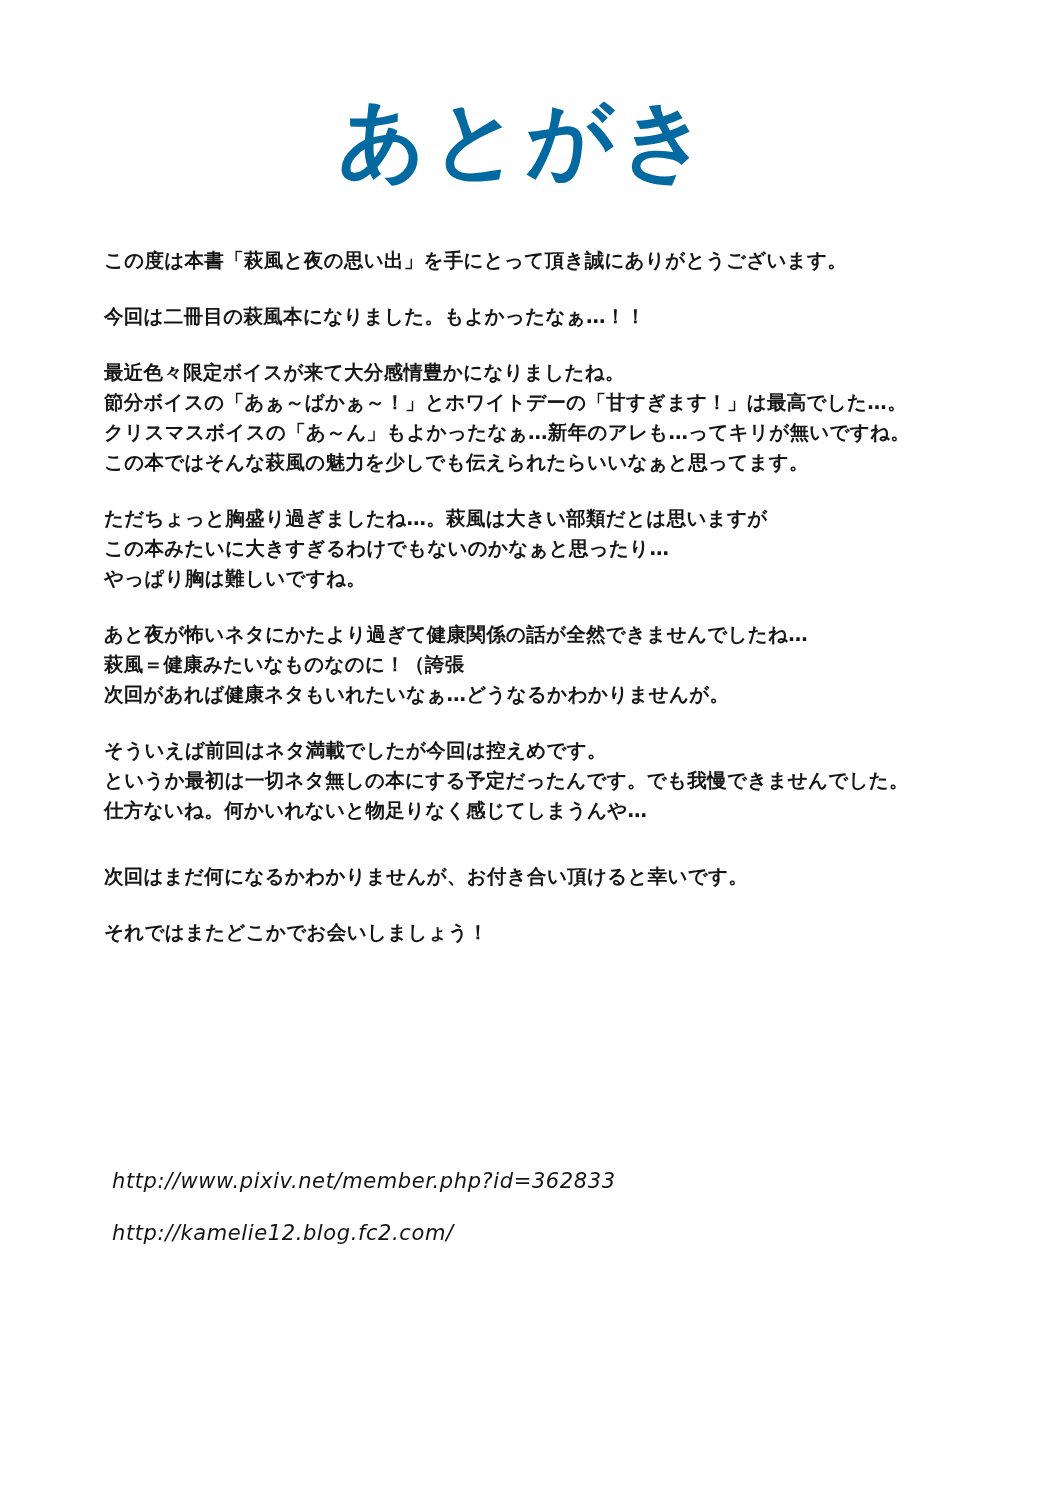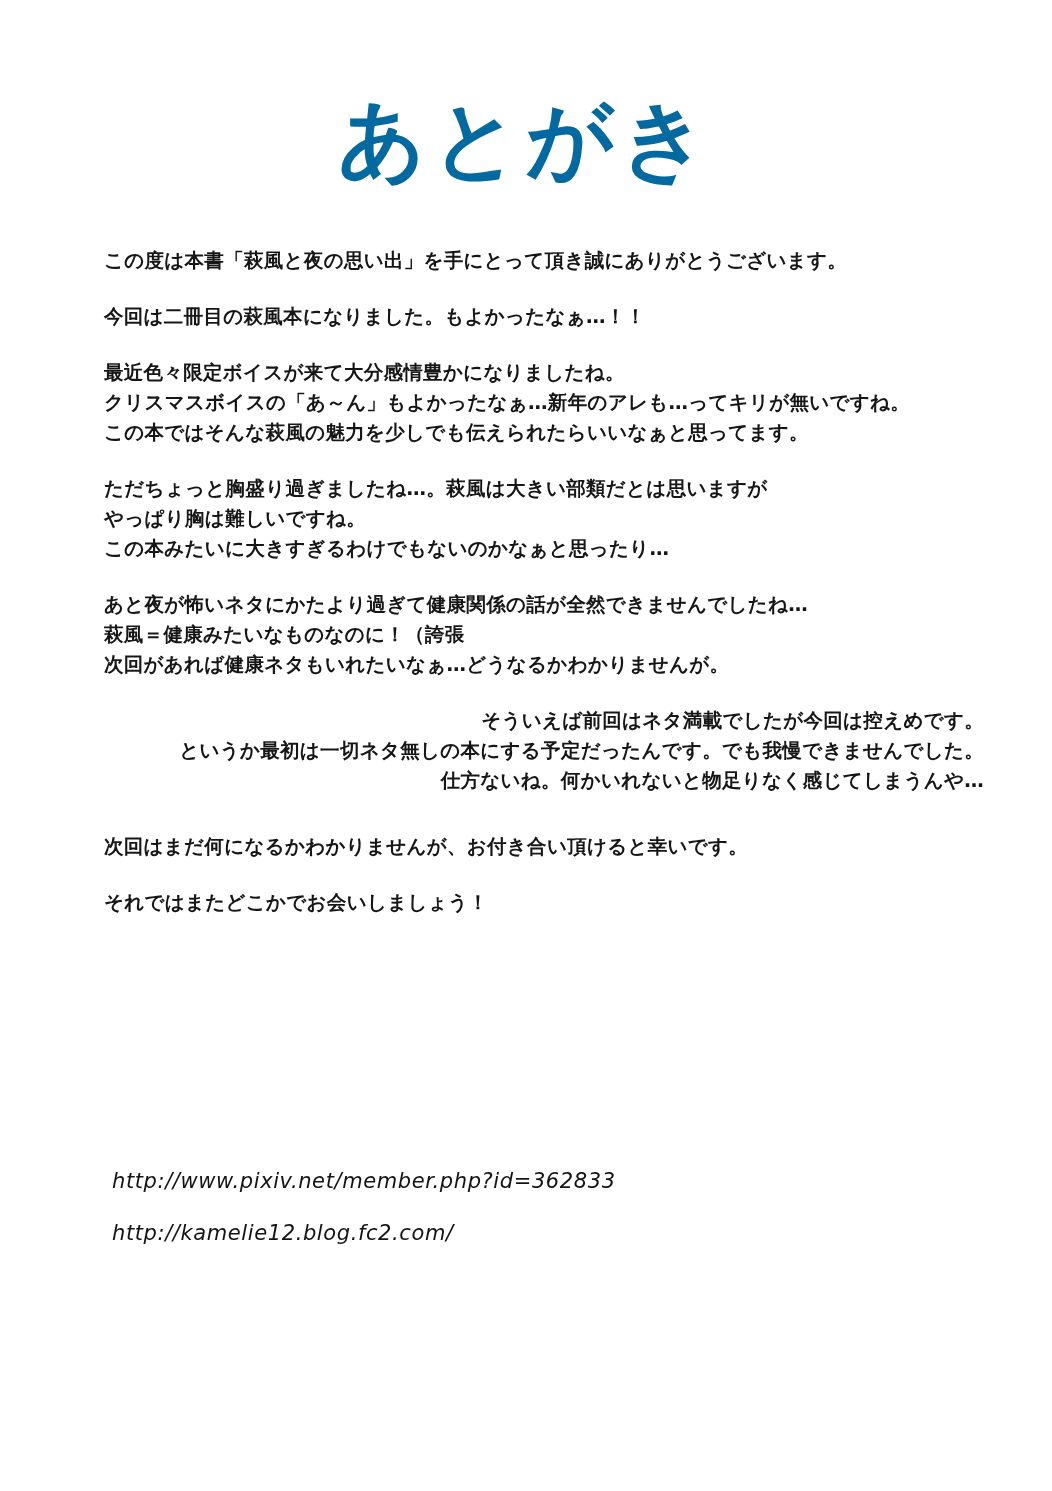--- a/index.html
+++ b/index.html
@@ -48,21 +48,20 @@
     font-size: 19.5px;
     line-height: 30px;
     font-weight: 600;
     letter-spacing: 0.3px;
     color: #161616;
     font-family: "DejaVu Sans", sans-serif;
     white-space: pre;
   }
   .para.gap-big {
     margin-bottom: 36px;
-    text-align: right;
   }
   .links {
     position: absolute;
     left: 112px;
     top: 1155px;
     width: 860px;
   }
   .links div {
     font-size: 21px;
     line-height: 52px;
@@ -86,28 +85,29 @@
     <div class="para">
       <p>この度は本書「萩風と夜の思い出」を手にとって頂き誠にありがとうございます。</p>
     </div>
 
     <div class="para">
       <p>今回は二冊目の萩風本になりました。もよかったなぁ…！！</p>
     </div>
 
     <div class="para">
       <p>最近色々限定ボイスが来て大分感情豊かになりましたね。</p>
+      <p>節分ボイスの「あぁ～ばかぁ～！」とホワイトデーの「甘すぎます！」は最高でした…。</p>
       <p>クリスマスボイスの「あ～ん」もよかったなぁ…新年のアレも…ってキリが無いですね。</p>
       <p>この本ではそんな萩風の魅力を少しでも伝えられたらいいなぁと思ってます。</p>
     </div>
 
     <div class="para">
       <p>ただちょっと胸盛り過ぎましたね…。萩風は大きい部類だとは思いますが</p>
+      <p>この本みたいに大きすぎるわけでもないのかなぁと思ったり…</p>
       <p>やっぱり胸は難しいですね。</p>
-      <p>この本みたいに大きすぎるわけでもないのかなぁと思ったり…</p>
     </div>
 
     <div class="para">
       <p>あと夜が怖いネタにかたより過ぎて健康関係の話が全然できませんでしたね…</p>
       <p>萩風＝健康みたいなものなのに！（誇張</p>
       <p>次回があれば健康ネタもいれたいなぁ…どうなるかわかりませんが。</p>
     </div>
 
     <div class="para gap-big">
       <p>そういえば前回はネタ満載でしたが今回は控えめです。</p>

